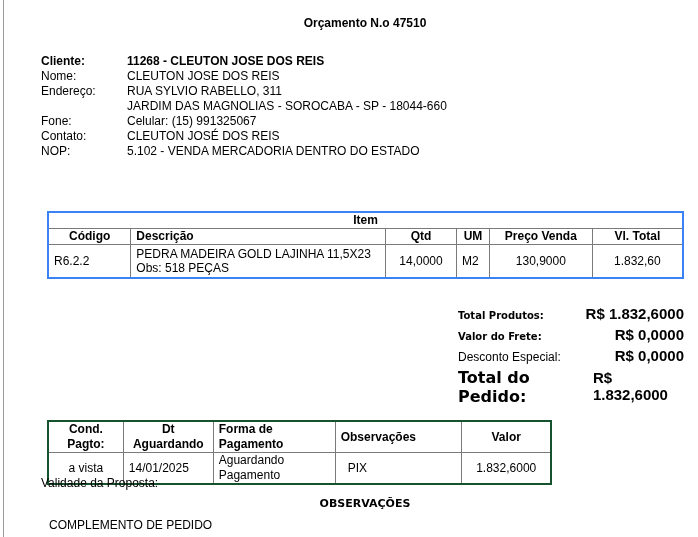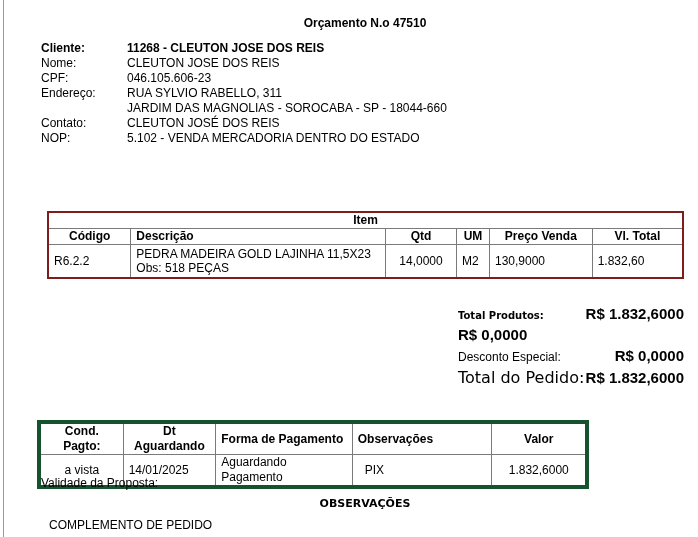--- a/index.html
+++ b/index.html
@@ -2,43 +2,43 @@
 <html><head>
   <meta charset="utf-8">
   <style>
     html, body { margin: 0; padding: 0; background: #ffffff; }
     body {
       width: 698px; height: 537px; position: relative; overflow: hidden;
       font-family: "Liberation Sans", sans-serif; font-size: 12px; color: #000;
     }
     .left-rule { position: absolute; left: 3px; top: 0; width: 1px; height: 537px; background: #9a9a9a; }
     .title { position: absolute; top: 16px; left: 0; width: 730px; text-align: center; font-weight: bold; font-size: 12px; }
-    .client { position: absolute; left: 41px; top: 41px; }
+    .client { position: absolute; left: 41px; top: 54px; }
     .client .row { display: flex; height: 15px; line-height: 15px; }
     .client .lbl { width: 86px; }
     .client .bold { font-weight: bold; }
 
     table { border-collapse: collapse; position: absolute; }
     td, th { border: 1px solid #7a7a7a; padding: 0 5px; font-size: 12px; }
-    table.items { left: 47px; top: 211px; width: 637px; border: 2px solid #7f1d1d; }
+    table.items { left: 47px; top: 211px; width: 637px; border: 2px solid #3b82f6; }
     table.items th { font-weight: bold; height: 15px; line-height: 15px; }
     table.items td { height: 32px; line-height: 14px; }
     .c { text-align: center; }
     .l { text-align: left; }
-    .r { text-align: left; }
+    .r { text-align: center; }
 
     .totals { position: absolute; left: 458px; top: 305px; width: 226px; font-weight: bold; }
     .totals .trow { display: flex; justify-content: space-between; align-items: baseline; }
     .totals .t1 { height: 21px; line-height: 18px; }
     .totals .lblbig { font-size: 10px; font-family: "DejaVu Sans", sans-serif; font-weight: bold; }
     .totals .lblsmall { font-weight: normal; text-align: center; }
-    .totals .big { font-size: 16px; font-family: "DejaVu Sans", sans-serif; font-weight: normal; }
+    .totals .big { font-size: 16px; font-family: "DejaVu Sans", sans-serif; font-weight: bold; }
     .totals .val { font-size: 15px; }
 
-    table.pay { left: 37px; top: 420px; width: 552px; border: 4px solid #14532d; }
+    table.pay { left: 47px; top: 420px; width: 505px; border: 2px solid #14532d; }
     table.pay th, table.pay td { height: 15px; line-height: 15px; }
 
     .validade { position: absolute; left: 41px; top: 476px; }
     .obs-title { position: absolute; top: 497px; left: 0; width: 730px; text-align: center; font-weight: bold; font-family: "DejaVu Sans", sans-serif; font-size: 11px; }
     .complemento { position: absolute; left: 41px; top: 518px; margin-left: 8px; }
   </style>
 </head>
 <body>
 
 <div class="left-rule"></div>
@@ -48,30 +48,30 @@
 <div class="client">
   <div class="row">
     <span class="lbl bold">Cliente:</span>
     <span class="bold">11268 - CLEUTON JOSE DOS REIS</span>
   </div>
   <div class="row">
     <span class="lbl">Nome:</span>
     <span>CLEUTON JOSE DOS REIS</span>
   </div>
   <div class="row">
-    <span class="lbl">CPF:</span>
-    <span>046.105.606-23</span>
-  </div>
-  <div class="row">
     <span class="lbl">Endereço:</span>
     <span>RUA SYLVIO RABELLO, 311</span>
   </div>
   <div class="row">
     <span class="lbl"></span>
     <span>JARDIM DAS MAGNOLIAS - SOROCABA - SP - 18044-660</span>
+  </div>
+  <div class="row">
+    <span class="lbl">Fone:</span>
+    <span>Celular: (15) 991325067</span>
   </div>
   <div class="row">
     <span class="lbl">Contato:</span>
     <span>CLEUTON JOSÉ DOS REIS</span>
   </div>
   <div class="row">
     <span class="lbl">NOP:</span>
     <span>5.102 - VENDA MERCADORIA DENTRO DO ESTADO</span>
   </div>
 </div>
@@ -110,20 +110,21 @@
   </tr>
 </tbody>
   </table>
 
 <div class="totals">
   <div class="trow t1">
     <span class="lblbig">Total Produtos:</span>
     <span class="val">R$ 1.832,6000</span>
   </div>
   <div class="trow t1">
+    <span class="lblbig">Valor do Frete:</span>
     <span class="val">R$ 0,0000</span>
   </div>
   <div class="trow t1">
     <span class="lblsmall">Desconto Especial:</span>
     <span class="val">R$ 0,0000</span>
   </div>
   <div class="trow" style="height:22px;">
     <span class="big">Total do Pedido:</span>
     <span class="val">R$ 1.832,6000</span>
   </div>

